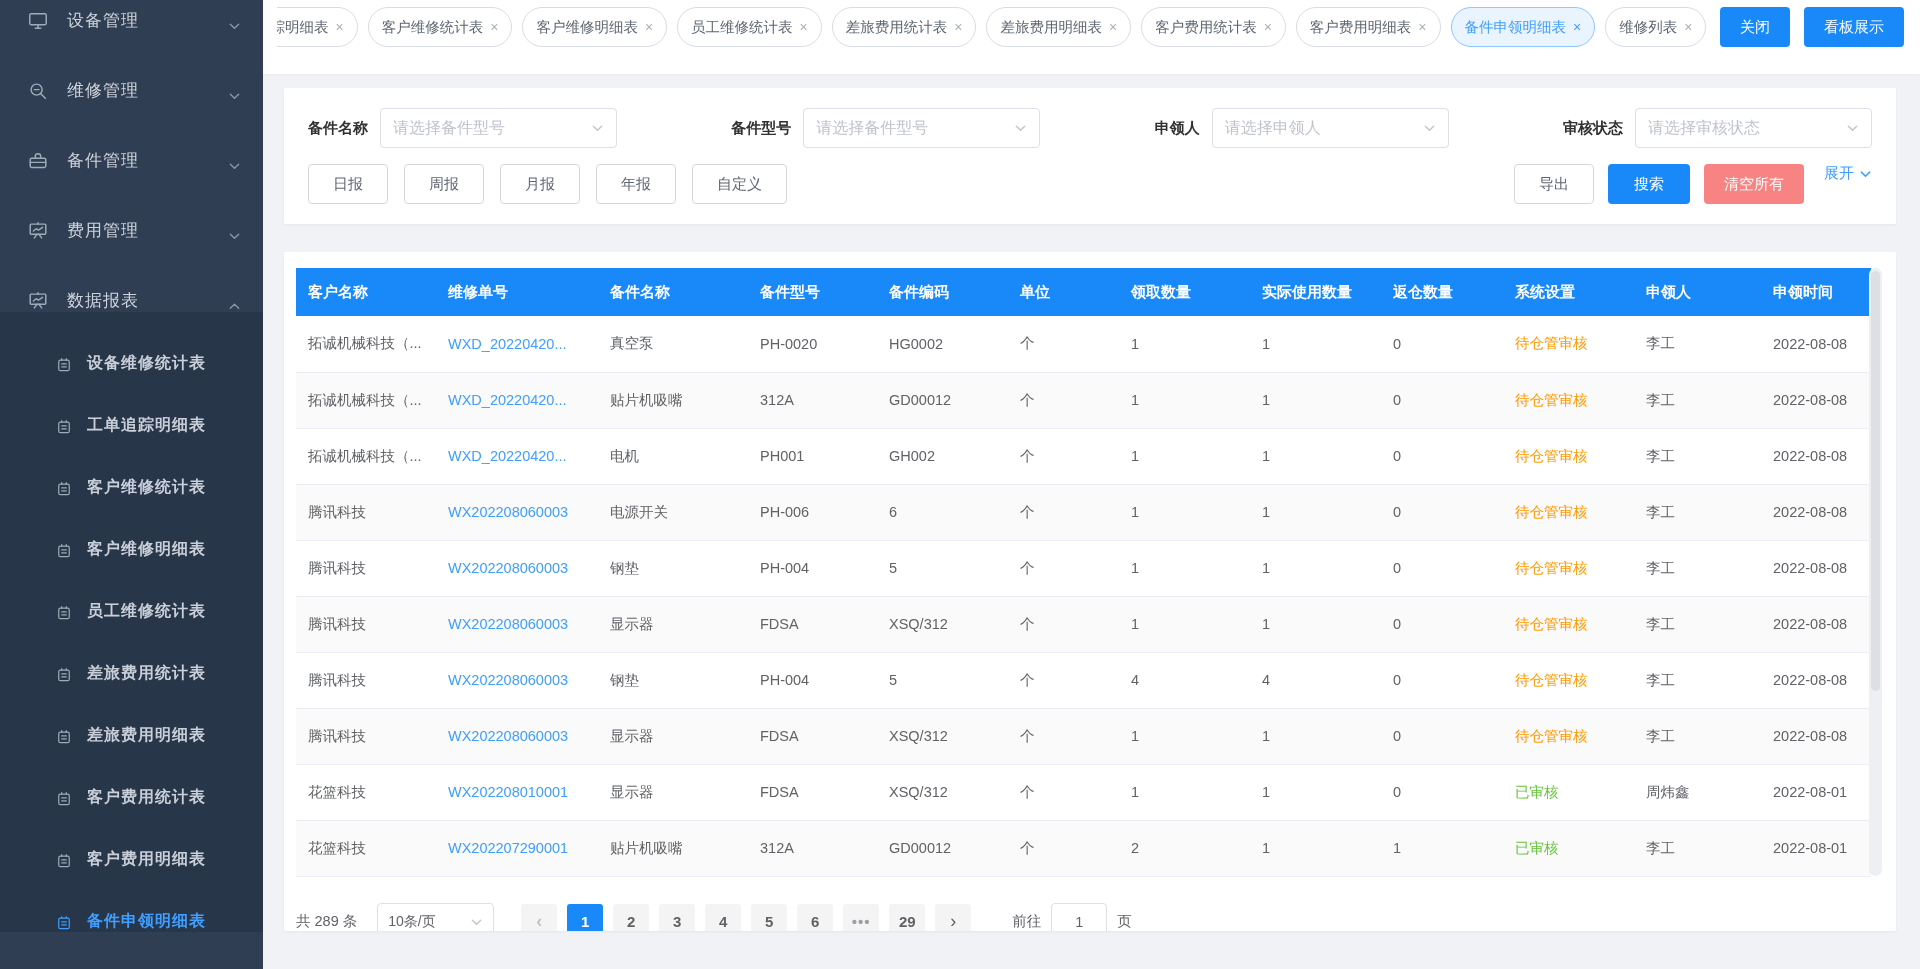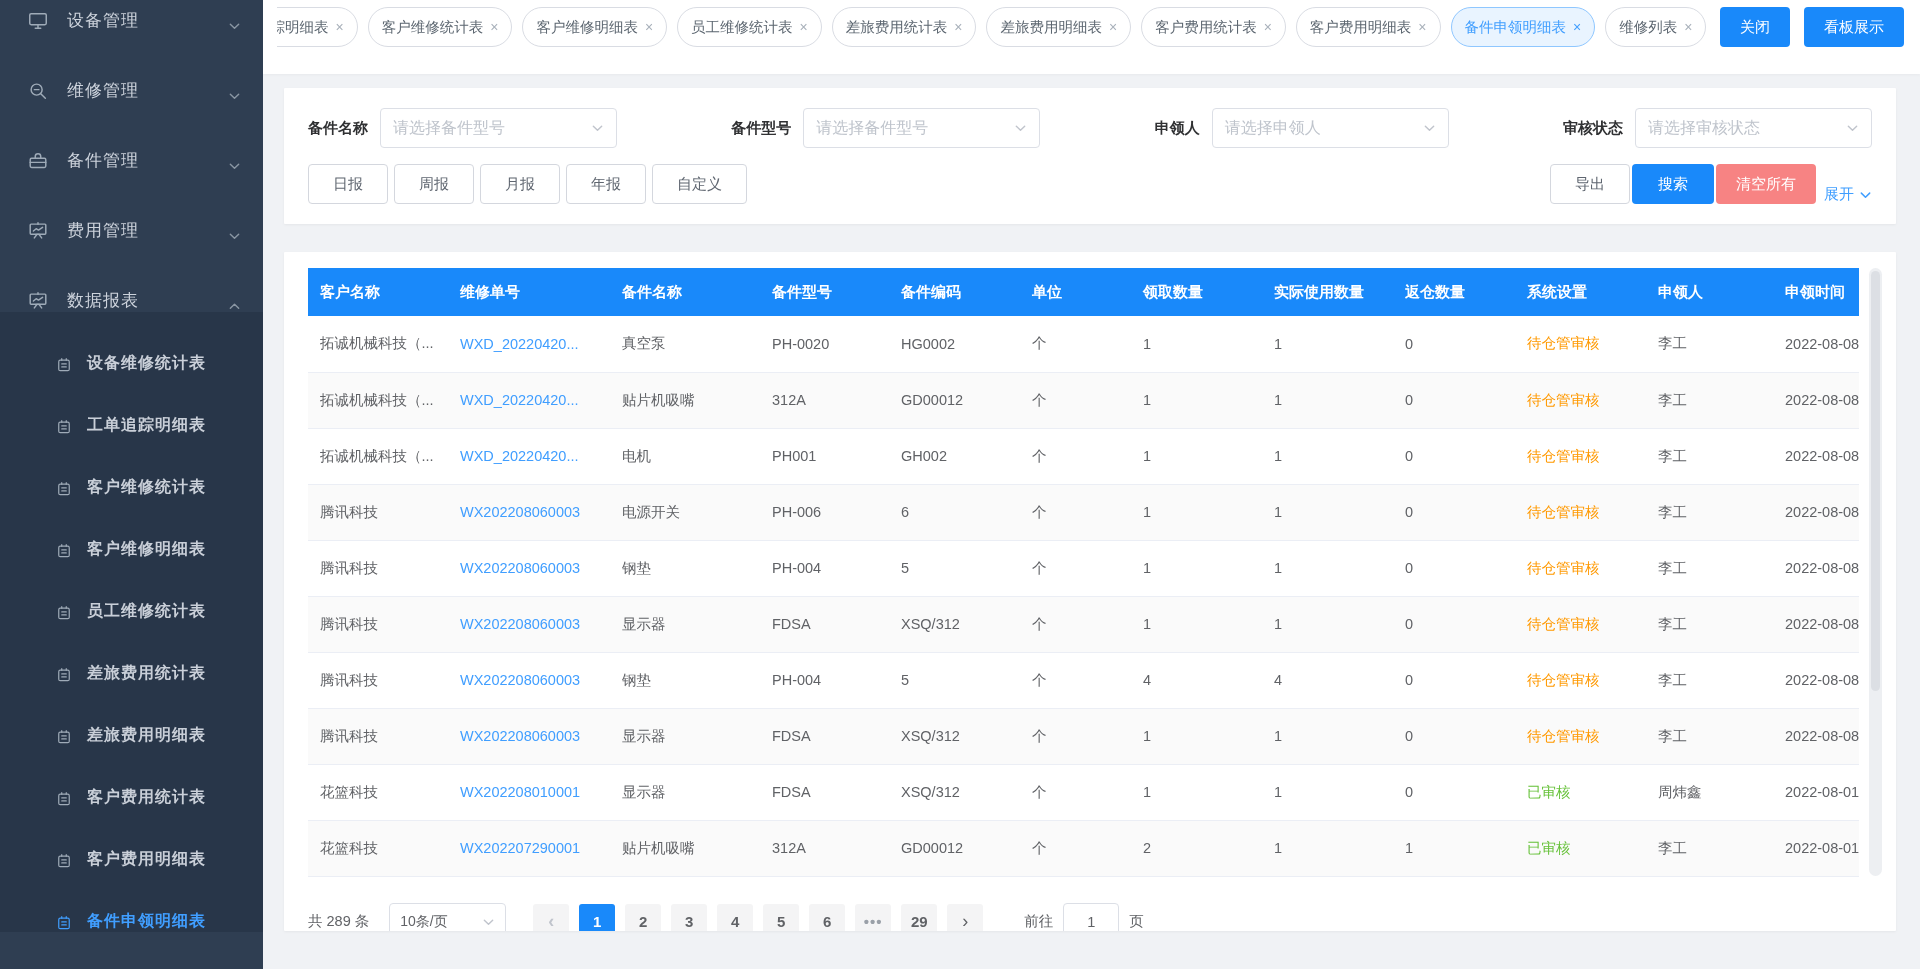--- a/index.html
+++ b/index.html
@@ -31,29 +31,29 @@
 
 .content{position:absolute;left:263px;top:74px;right:0;bottom:0;padding:14px 24px 0 21px;overflow:hidden}
 .card{background:#fff;border-radius:1px;box-shadow:0 1px 3px rgba(0,0,0,.05)}
 .filter-card{padding:20px 24px;margin-bottom:28px}
 .filter-row{display:flex;justify-content:space-between;align-items:center}
 .field{display:flex;align-items:center}
 .f-label{font-size:15px;font-weight:bold;color:#303133;margin-right:12px;white-space:nowrap}
 .select{width:237px;height:40px;border:1px solid #dcdfe6;border-radius:4px;background:#fff;display:flex;align-items:center;justify-content:space-between;padding:0 12px;cursor:pointer}
 .select .placeholder{color:#bfc4cc;font-size:16px}
 .filter-row2{display:flex;align-items:center;margin-top:16px}
-.period-group{display:flex;gap:6px}
+.period-group{display:flex;gap:16px}
 .btn-plain{height:40px;border:1px solid #d4d7de;border-radius:4px;background:#fff;color:#5f6670;font-size:15px;padding:0 24px;cursor:pointer;font-family:inherit;white-space:nowrap}
-.row2-actions{margin-left:auto;display:flex;align-items:flex-end;gap:2px}
+.row2-actions{margin-left:auto;display:flex;align-items:flex-start;gap:14px}
 .btn-search{height:40px;border:none;border-radius:4px;background:#1989fa;color:#fff;font-size:15px;padding:0 26px;cursor:pointer;font-family:inherit}
 .btn-danger{height:40px;border:none;border-radius:4px;background:#f78383;color:#fff;font-size:15px;padding:0 20px;cursor:pointer;font-family:inherit}
 .expand-link{display:inline-flex;align-items:center;gap:5px;color:#409eff;font-size:15px;cursor:pointer;margin-left:6px;text-decoration:none}
 
 
-.table-card{padding:16px 24px 0;position:relative;height:679px;overflow:hidden}
+.table-card{padding:16px 12px 0;position:relative;height:679px;overflow:hidden}
 table{border-collapse:collapse;table-layout:fixed;width:calc(100% - 13px)}
 thead th{background:#1989fa;color:#fff;font-size:15px;font-weight:bold;text-align:left;height:48px;padding:0 12px;white-space:nowrap;overflow:hidden}
 tbody td{height:56px;padding:0 12px;font-size:14.5px;color:#606266;border-bottom:1px solid #ebeef5;white-space:nowrap;overflow:hidden}
 tbody tr:nth-child(even){background:#fafafa}
 td.link{color:#409eff;cursor:pointer}
 .scroll-gutter{position:absolute;right:14px;top:16px;width:13px;height:608px;background:#edeff2;border-radius:7px}
 .scroll-thumb{position:absolute;left:2px;top:3px;width:9px;height:420px;background:#dcdfe4;border-radius:5px}
 
 
 .pagination{display:flex;align-items:center;margin-top:26px;font-size:14.5px;color:#606266}

